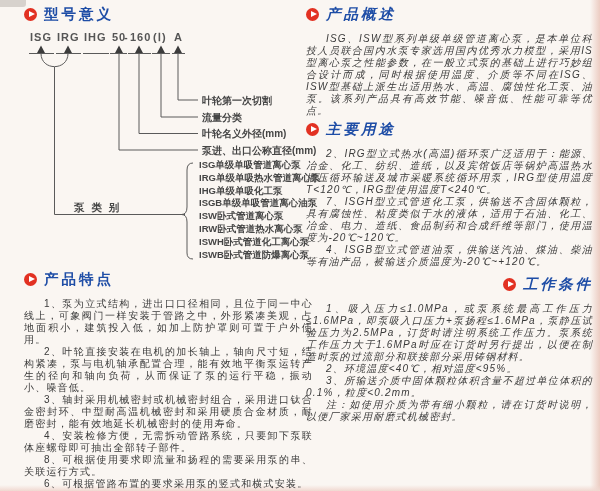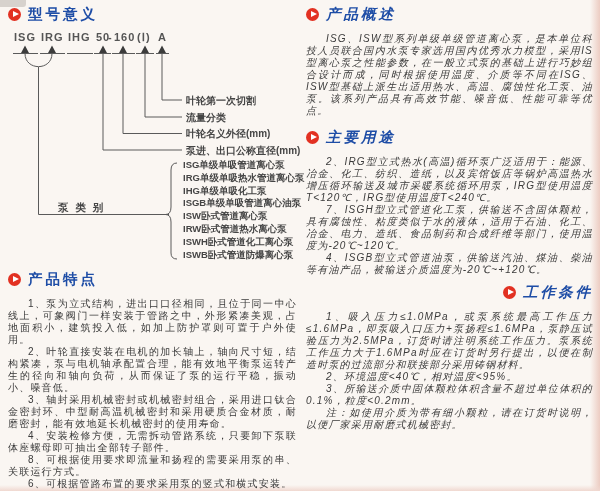--- a/index.html
+++ b/index.html
@@ -18,21 +18,21 @@
   }
   .edge-bottom {
     position: absolute; left: 0; bottom: 0; width: 600px; height: 6px;
     background: linear-gradient(to bottom, rgba(240,216,208,0), #f0d8d0);
   }
   .scan-artifact {
     position: absolute; left: 0; top: 0; width: 26px; height: 7px;
     background: #b9b4ae; opacity: .55; border-radius: 0 0 3px 0;
   }
   .col { position: absolute; top: 6px; }
-  .col-left  { left: 8px;  width: 289px; }
+  .col-left  { left: 24px;  width: 289px; }
   .col-right { left: 306px; width: 287px; font-style: italic; }
 
   .section-header { display: flex; align-items: center; height: 17px; }
   .bullet-icon {
     width: 13px; height: 13px; border-radius: 50%;
     background: #e23122; position: relative; flex: 0 0 13px; margin-right: 7px;
   }
   .bullet-icon::after {
     content: ""; position: absolute; left: 4.5px; top: 3px;
     border-left: 6px solid #ffffff;
@@ -50,21 +50,21 @@
   .diagram .m   { font-size: 11px; font-weight: 600; letter-spacing: 1px; fill: #555; }
   .diagram .c   { font-size: 10px; font-weight: 600; }
   .diagram .cat { font-size: 10.5px; font-weight: 600; letter-spacing: 2px; }
   .diagram .p   { font-size: 9.5px; font-weight: 600; }
 
   .body-text {
     font-size: 10px; line-height: 12px; letter-spacing: 1.2px;
     text-align: justify; text-indent: 2em; color: #3a3a3a;
   }
   .mt4 { margin-top: 10px; } .mt6 { margin-top: 6px; }
-  .mt8 { margin-top: 8px; justify-content: flex-end; } .mt12 { margin-top: 12px; }
+  .mt8 { margin-top: 8px; justify-content: flex-end; } .mt12 { margin-top: 4px; }
 </style>
 </head>
 <body>
 
 <div class="scan-artifact"></div>
 <div class="edge-right"></div>
 <div class="edge-bottom"></div>
 
 <div class="col col-left">
 

